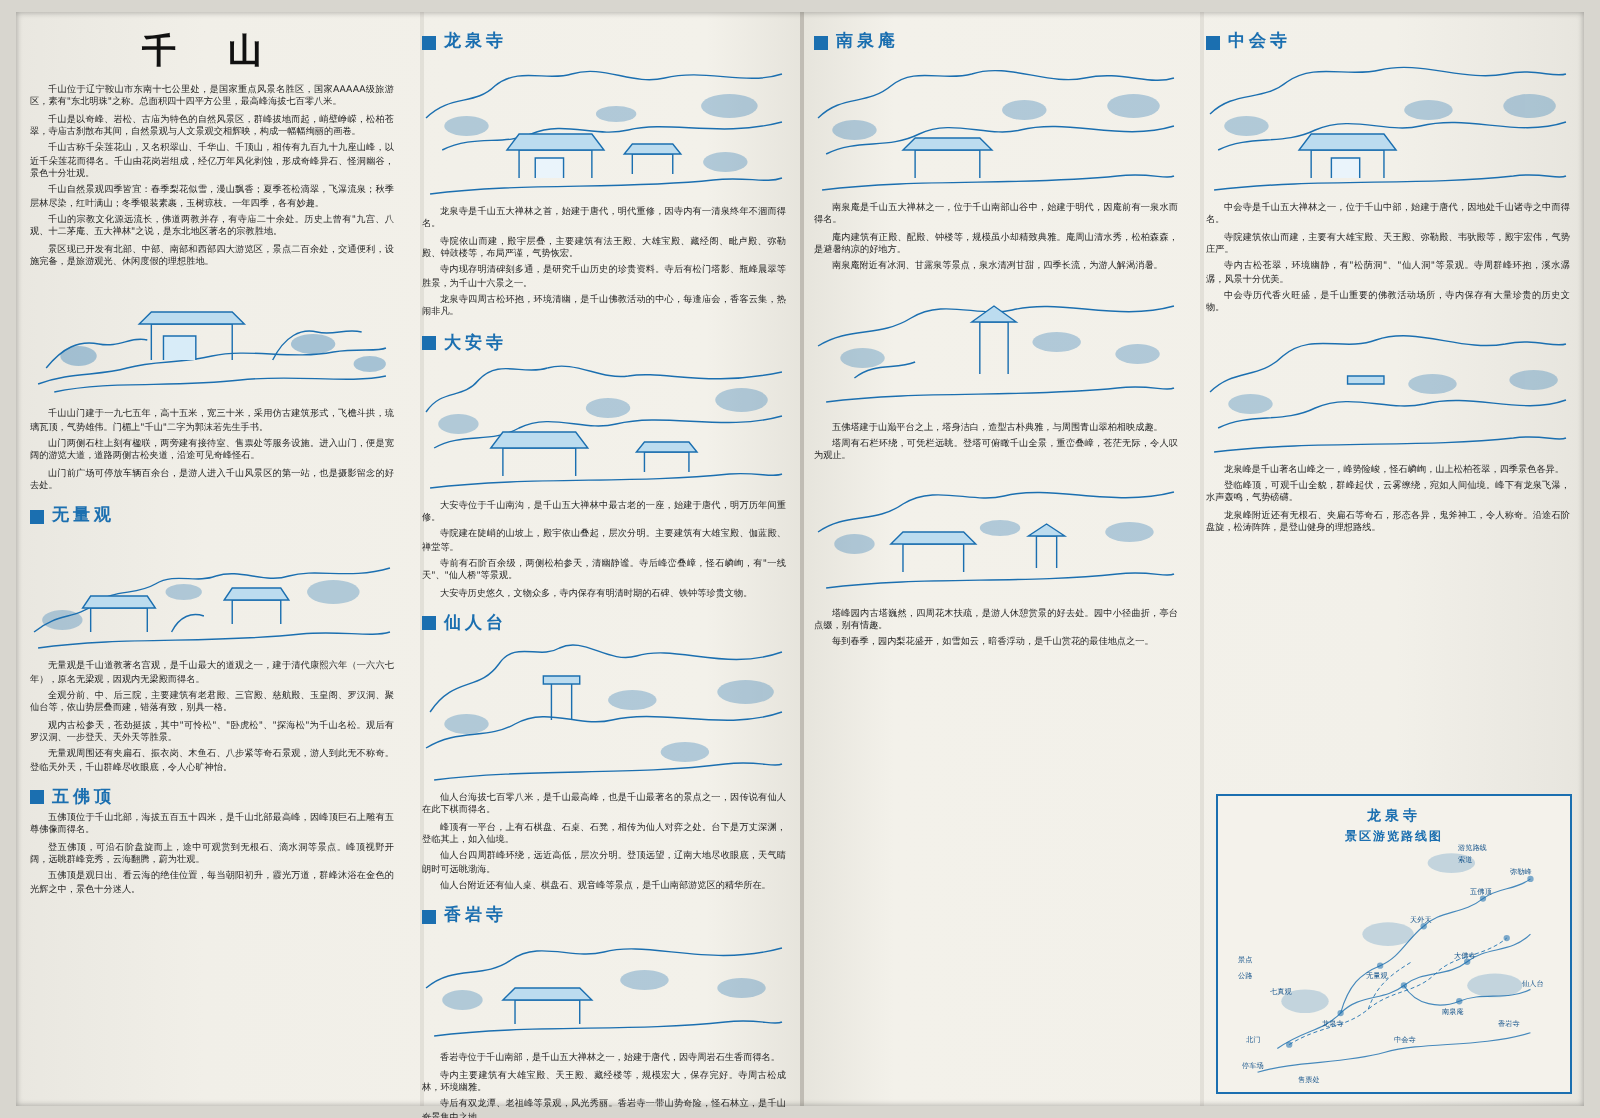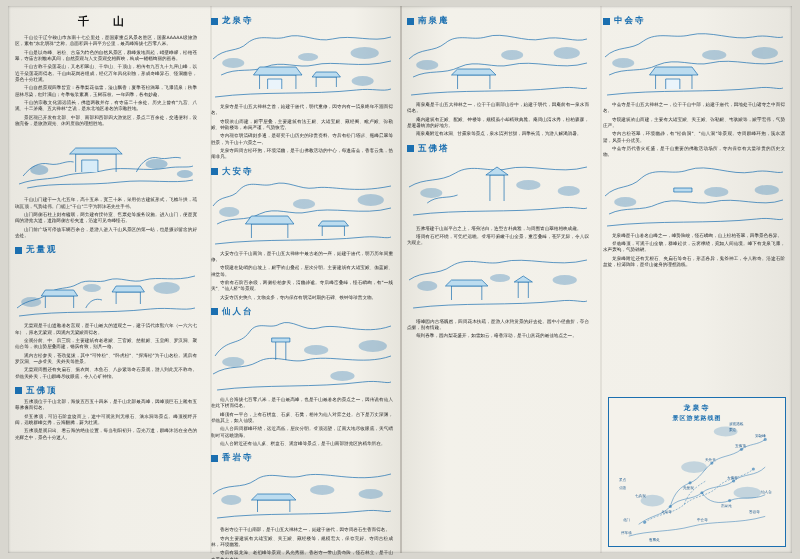--- a/index.html
+++ b/index.html
@@ -20,21 +20,21 @@
   .fold{position:absolute;top:0;bottom:0;width:2px;background:rgba(120,115,105,.35);}
   .fold.f1{left:392px;}
   .fold.f2{left:202px;background:rgba(120,115,105,.13);}
   .fold.f3{left:592px;background:rgba(120,115,105,.13);}
 
   .cols{position:absolute;left:0;top:0;right:0;bottom:0;display:flex;}
   .col{flex:1 1 0;padding:6px 7px 6px 7px;box-sizing:border-box;position:relative;}
   .col + .col{border-left:none;}
 
   .maintitle{
-    text-align:center;font-size:11px;font-weight:bold;letter-spacing:10px;
+    text-align:center;font-size:17px;font-weight:bold;letter-spacing:10px;
     color:#111;margin:2px 0 6px 0;
   }
   .sec{margin-bottom:5px;}
   .sechead{
     display:flex;align-items:center;gap:4px;margin:3px 0 2px 0;
   }
   .sqr{width:7px;height:7px;background:#1b6fb0;display:inline-block;flex:0 0 auto;}
   .sechead .t{font-size:8.5px;font-weight:bold;color:#1b6fb0;letter-spacing:2px;}
   .body{
     font-size:4.6px;line-height:1.38;color:#1f1f1f;text-align:justify;
@@ -303,24 +303,20 @@
           </svg>
         </div>
         <div class="body">
           <p>南泉庵是千山五大禅林之一，位于千山南部山谷中，始建于明代，因庵前有一泉水而得名。</p>
           <p>庵内建筑有正殿、配殿、钟楼等，规模虽小却精致典雅。庵周山清水秀，松柏森森，是避暑纳凉的好地方。</p>
           <p>南泉庵附近有冰洞、甘露泉等景点，泉水清冽甘甜，四季长流，为游人解渴消暑。</p>
         </div>
       </div>
 
       <div class="sec">
-        <div class="sechead">
-          <span class="sqr"></span>
-          <span class="t">五佛塔</span>
-        </div>
         <div class="ill" style="height:66px">
           <svg viewBox="0 0 180 66" preserveAspectRatio="none">
             <g stroke="#1b6fb0" fill="none" stroke-width="0.7">
               <path d="M2 30 C18 20 32 26 48 16 C64 6 82 16 98 12 C122 6 150 18 178 10"></path>
               <path d="M82 44 L82 18 L96 18 L96 44"></path>
               <path d="M78 18 L100 18 L89 10 Z" fill="#bcdcef"></path>
               <path d="M6 58 C52 52 102 56 150 51 C166 49 174 53 178 51"></path>
               <path d="M20 46 C30 38 40 42 50 38"></path>
             </g>
             <g fill="#1b6fb0" opacity=".3">

